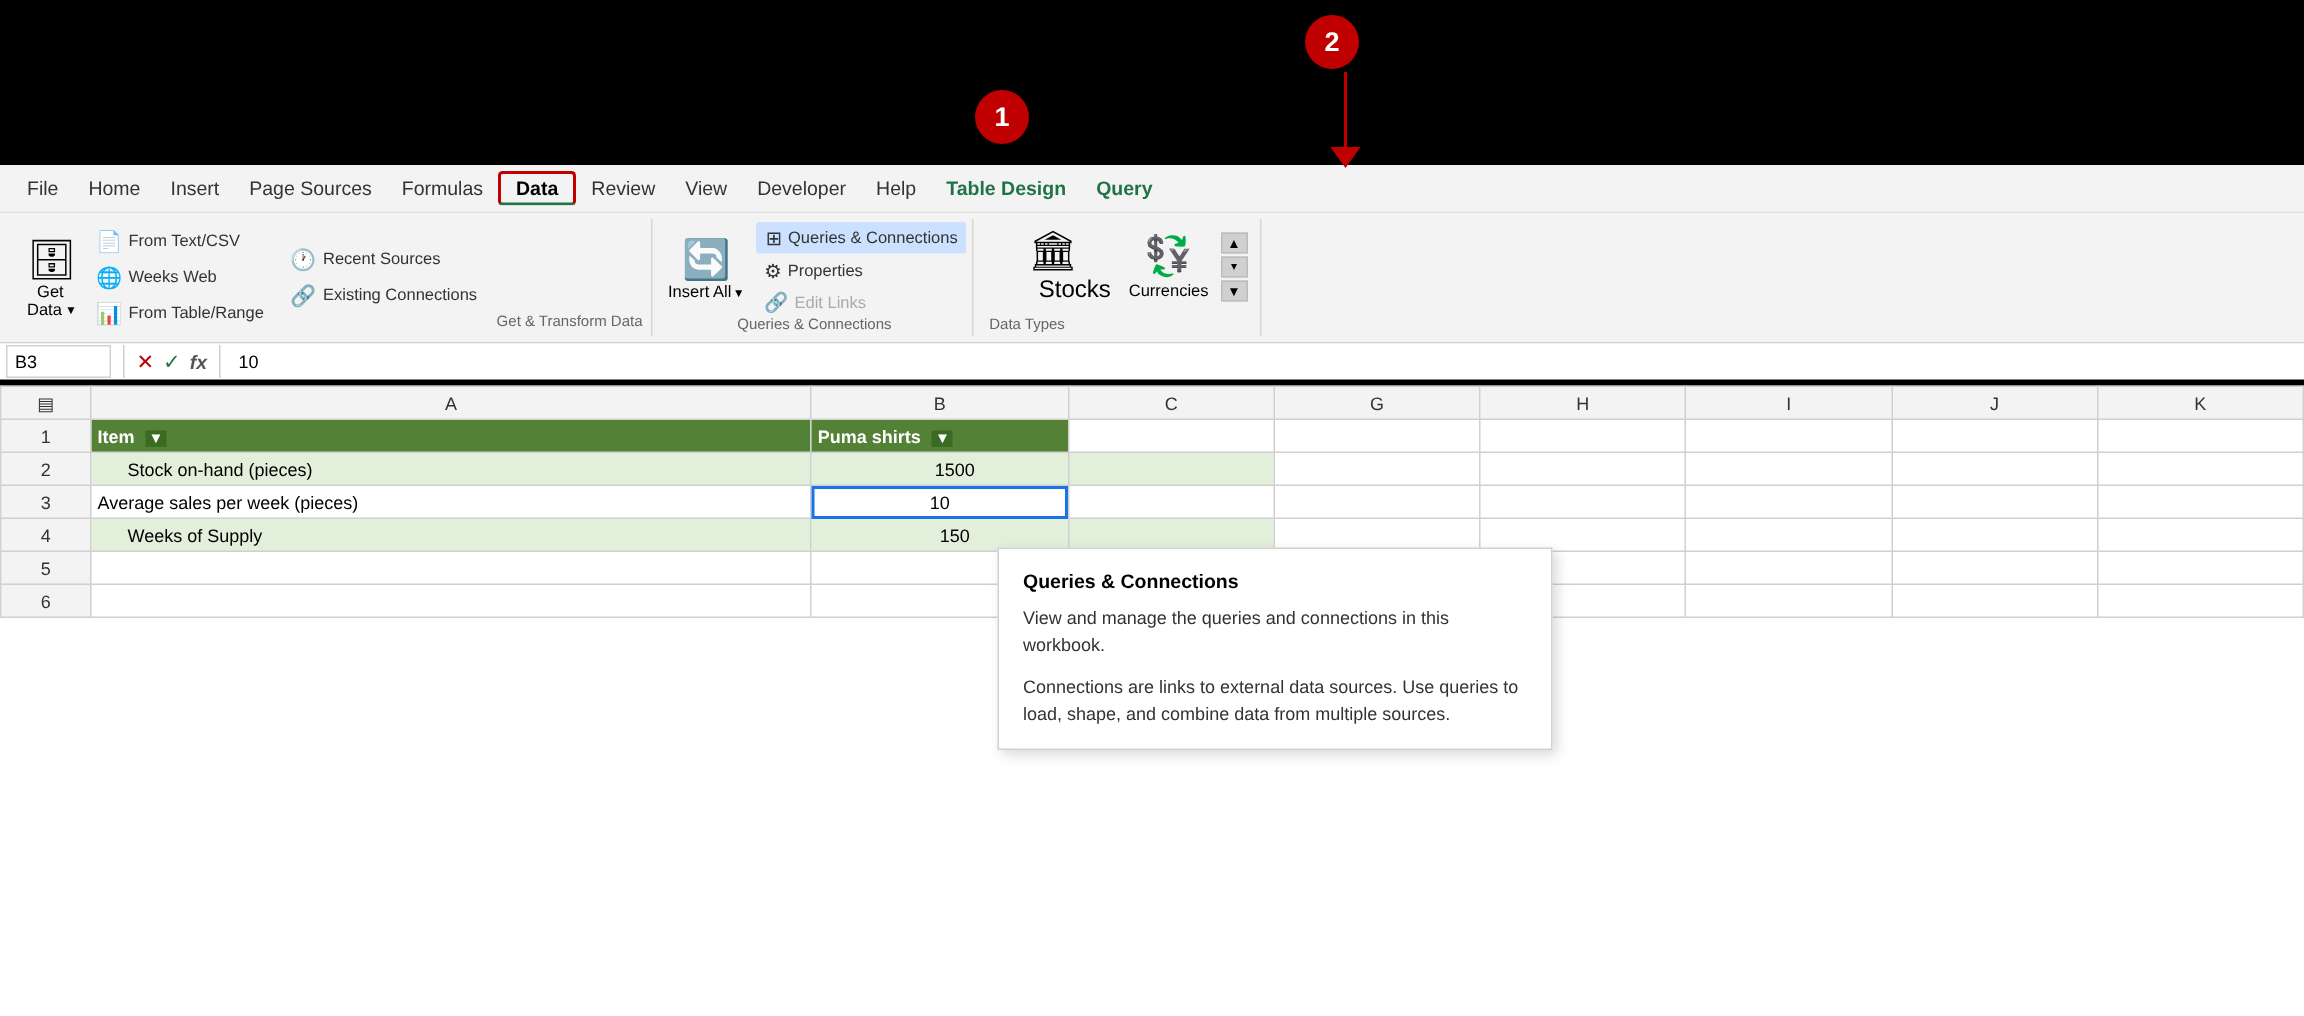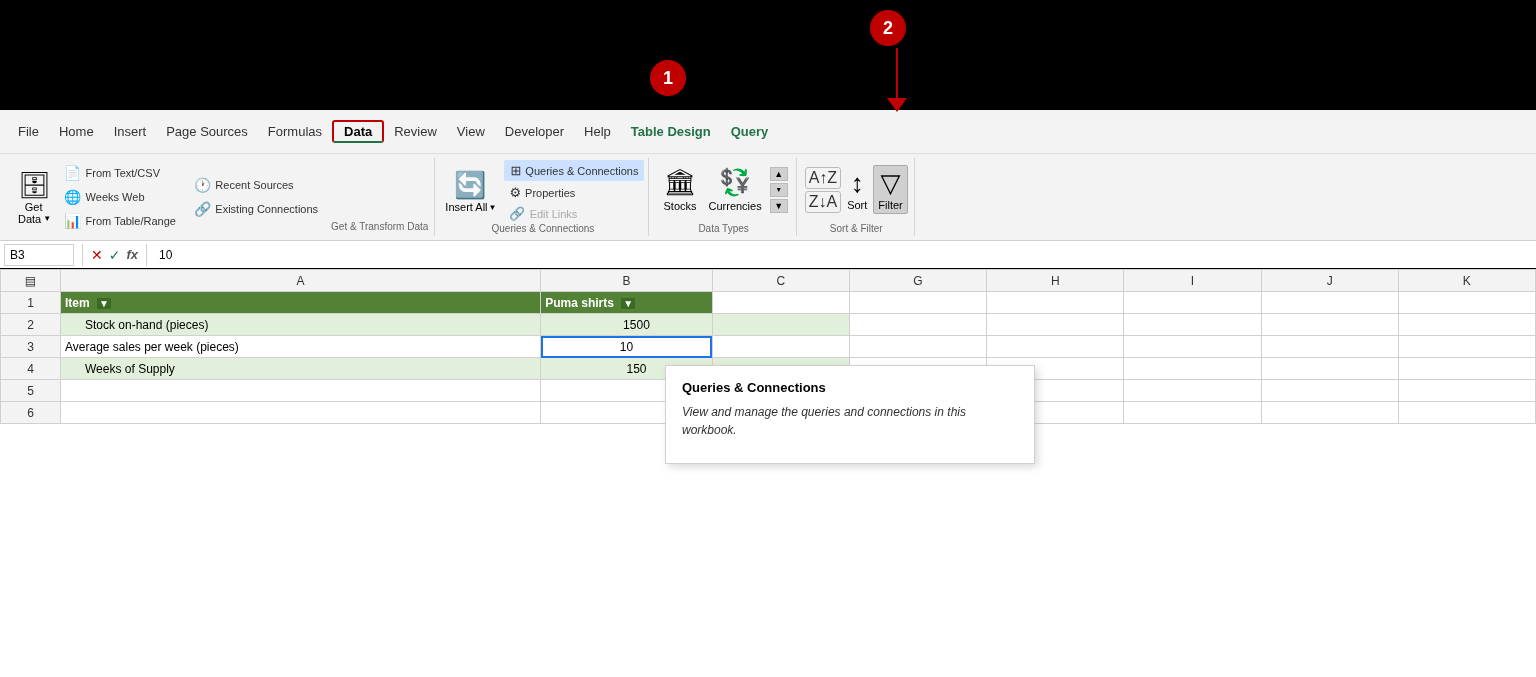--- a/index.html
+++ b/index.html
@@ -57,21 +57,21 @@
       border-bottom: 1px solid #d0d0d0;
     }
 
     
     .menu-bar {
       display: flex;
       align-items: center;
       padding: 2px 8px;
       background: #f3f3f3;
       border-bottom: 1px solid #e0e0e0;
-      height: 44px;
+      height: 32px;
     }
     .menu-item {
       padding: 4px 10px;
       font-size: 13px;
       color: #333;
       cursor: pointer;
       border-radius: 3px;
       white-space: nowrap;
     }
     .menu-item.green { color: #217346; font-weight: 600; }
@@ -91,21 +91,21 @@
       min-height: 80px;
       background: #f3f3f3;
       gap: 2px;
       position: relative;
     }
     .ribbon-group-label {
       font-size: 10px;
       color: #666;
       margin-top: auto;
       padding-top: 4px;
-      text-align: center;
+      text-align: left;
     }
     .ribbon-btn-small {
       display: flex;
       align-items: center;
       gap: 4px;
       padding: 2px 5px;
       cursor: pointer;
       border-radius: 3px;
       font-size: 11px;
       color: #333;
@@ -141,21 +141,21 @@
       font-size: 12px;
       color: #333;
       line-height: 1.5;
     }
 
     
     .formula-bar {
       display: flex;
       align-items: center;
       background: #fff;
-      border-bottom: 1px solid #000000;
+      border-bottom: 4px solid #000000;
       height: 28px;
       padding: 0 4px;
       gap: 4px;
     }
     .cell-ref {
       border: 1px solid #d0d0d0;
       width: 70px;
       padding: 2px 5px;
       font-size: 12px;
       height: 22px;
@@ -350,60 +350,36 @@
           </div>
         </div>
       </div>
       <div class="queries-group-label">Queries &amp; Connections</div>
     </div>
 
     <div style="display:flex; align-items:stretch; border-right:1px solid #d5d5d5; padding: 2px 8px; flex-direction:column;">
       <div style="display:flex; flex:1; align-items:center; gap:4px;">
         <div style="display:flex; flex-direction:column; align-items:center; gap:2px; padding:2px 4px; cursor:pointer;">
           <span style="font-size:26px;">🏛</span>
-          <span style="font-size:11px;">Stocks</span>
+          <span style="font-size:16px;margin-left:29px;">Stocks</span>
         </div>
         <div style="display:flex; flex-direction:column; align-items:center; gap:2px; padding:2px 4px; cursor:pointer;">
           <span style="font-size:26px;">💱</span>
           <span style="font-size:11px;">Currencies</span>
         </div>
 
         <div style="display:flex; flex-direction:column; gap:2px;">
           <div class="scroll-arrow">▲</div>
           <div class="scroll-arrow" style="font-size:8px;">▾</div>
           <div class="scroll-arrow">▼</div>
         </div>
       </div>
       <div class="ribbon-group-label">Data Types</div>
     </div>
 
-    <div style="display:flex; align-items:stretch; border-right:1px solid #d5d5d5; padding: 2px 6px; flex-direction:column;">
-      <div style="display:flex; flex:1; align-items:center; gap:2px;">
-
-        <div style="display:flex; flex-direction:column; gap:2px;">
-          <div class="ribbon-btn-small" style="font-size:16px; border:1px solid #bbb; padding:1px 3px;">
-            <span>A↑Z</span>
-          </div>
-          <div class="ribbon-btn-small" style="font-size:16px; border:1px solid #bbb; padding:1px 3px;">
-            <span>Z↓A</span>
-          </div>
-        </div>
-
-        <div style="display:flex; flex-direction:column; align-items:center; justify-content:center; padding:2px 4px; cursor:pointer;">
-          <span style="font-size:26px;">↕</span>
-          <span style="font-size:11px;">Sort</span>
-        </div>
-
-        <div style="display:flex; flex-direction:column; align-items:center; justify-content:center; padding:2px 4px; cursor:pointer; background:#d0d0d0; border:1px solid #aaa; border-radius:2px;">
-          <span style="font-size:26px;">▽</span>
-          <span style="font-size:11px;">Filter</span>
-        </div>
-      </div>
-      <div class="ribbon-group-label">Sort &amp; Filter</div>
-    </div>
 
   </div>
 </div>
 
 <div class="formula-bar">
   <input class="cell-ref" type="text" value="B3" style="">
   <div class="formula-bar-separator"></div>
   <div class="formula-icons">
     <span style="cursor:pointer; color:#c00000;">✕</span>
     <span style="cursor:pointer; color:#217346;">✓</span>
@@ -506,14 +482,15 @@
         <td class="cell"></td>
         <td class="cell"></td>
         <td class="cell"></td>
       </tr>
     </tbody>
   </table>
 </div>
 
 <div class="tooltip-box">
   <div class="tooltip-title">Queries &amp; Connections</div>
-  <div class="tooltip-text" style="margin-bottom:10px;font-style:italic;">View and manage the queries and connections in this workbook.</div>
+  <div class="tooltip-text" style="margin-bottom:10px;">View and manage the queries and connections in this workbook.</div>
+  <div class="tooltip-text">Connections are links to external data sources. Use queries to load, shape, and combine data from multiple sources.</div>
 </div>
 
 </body></html>

